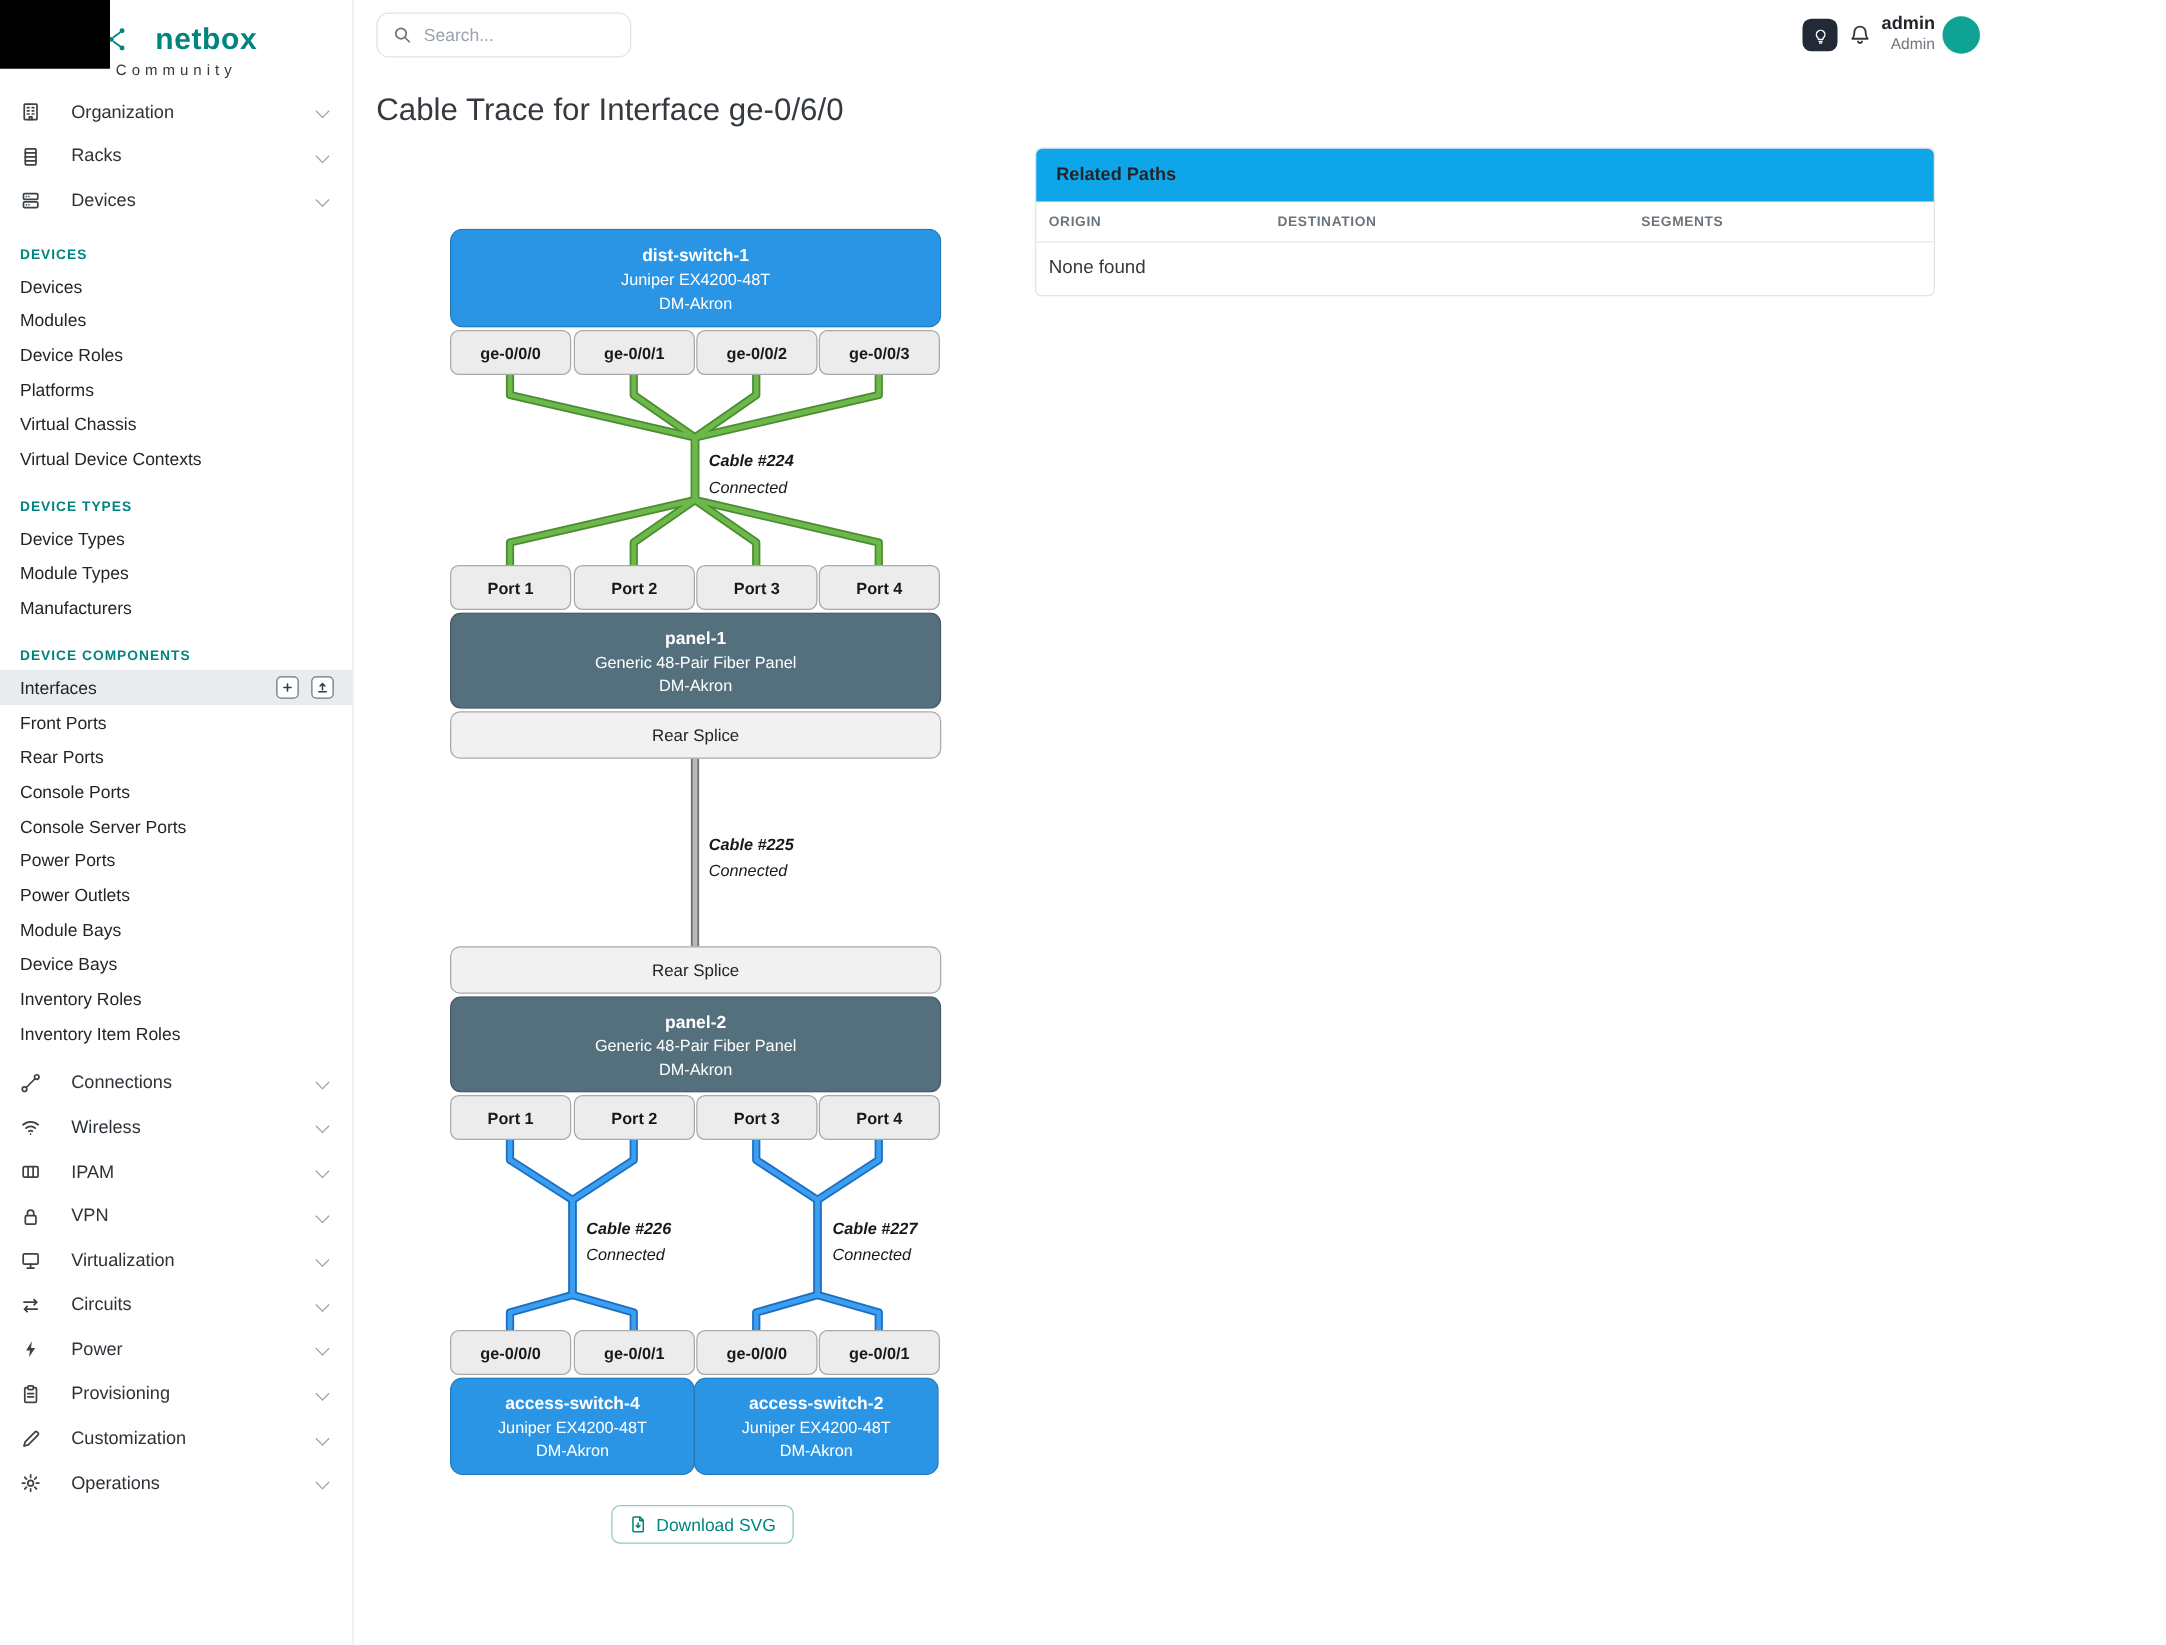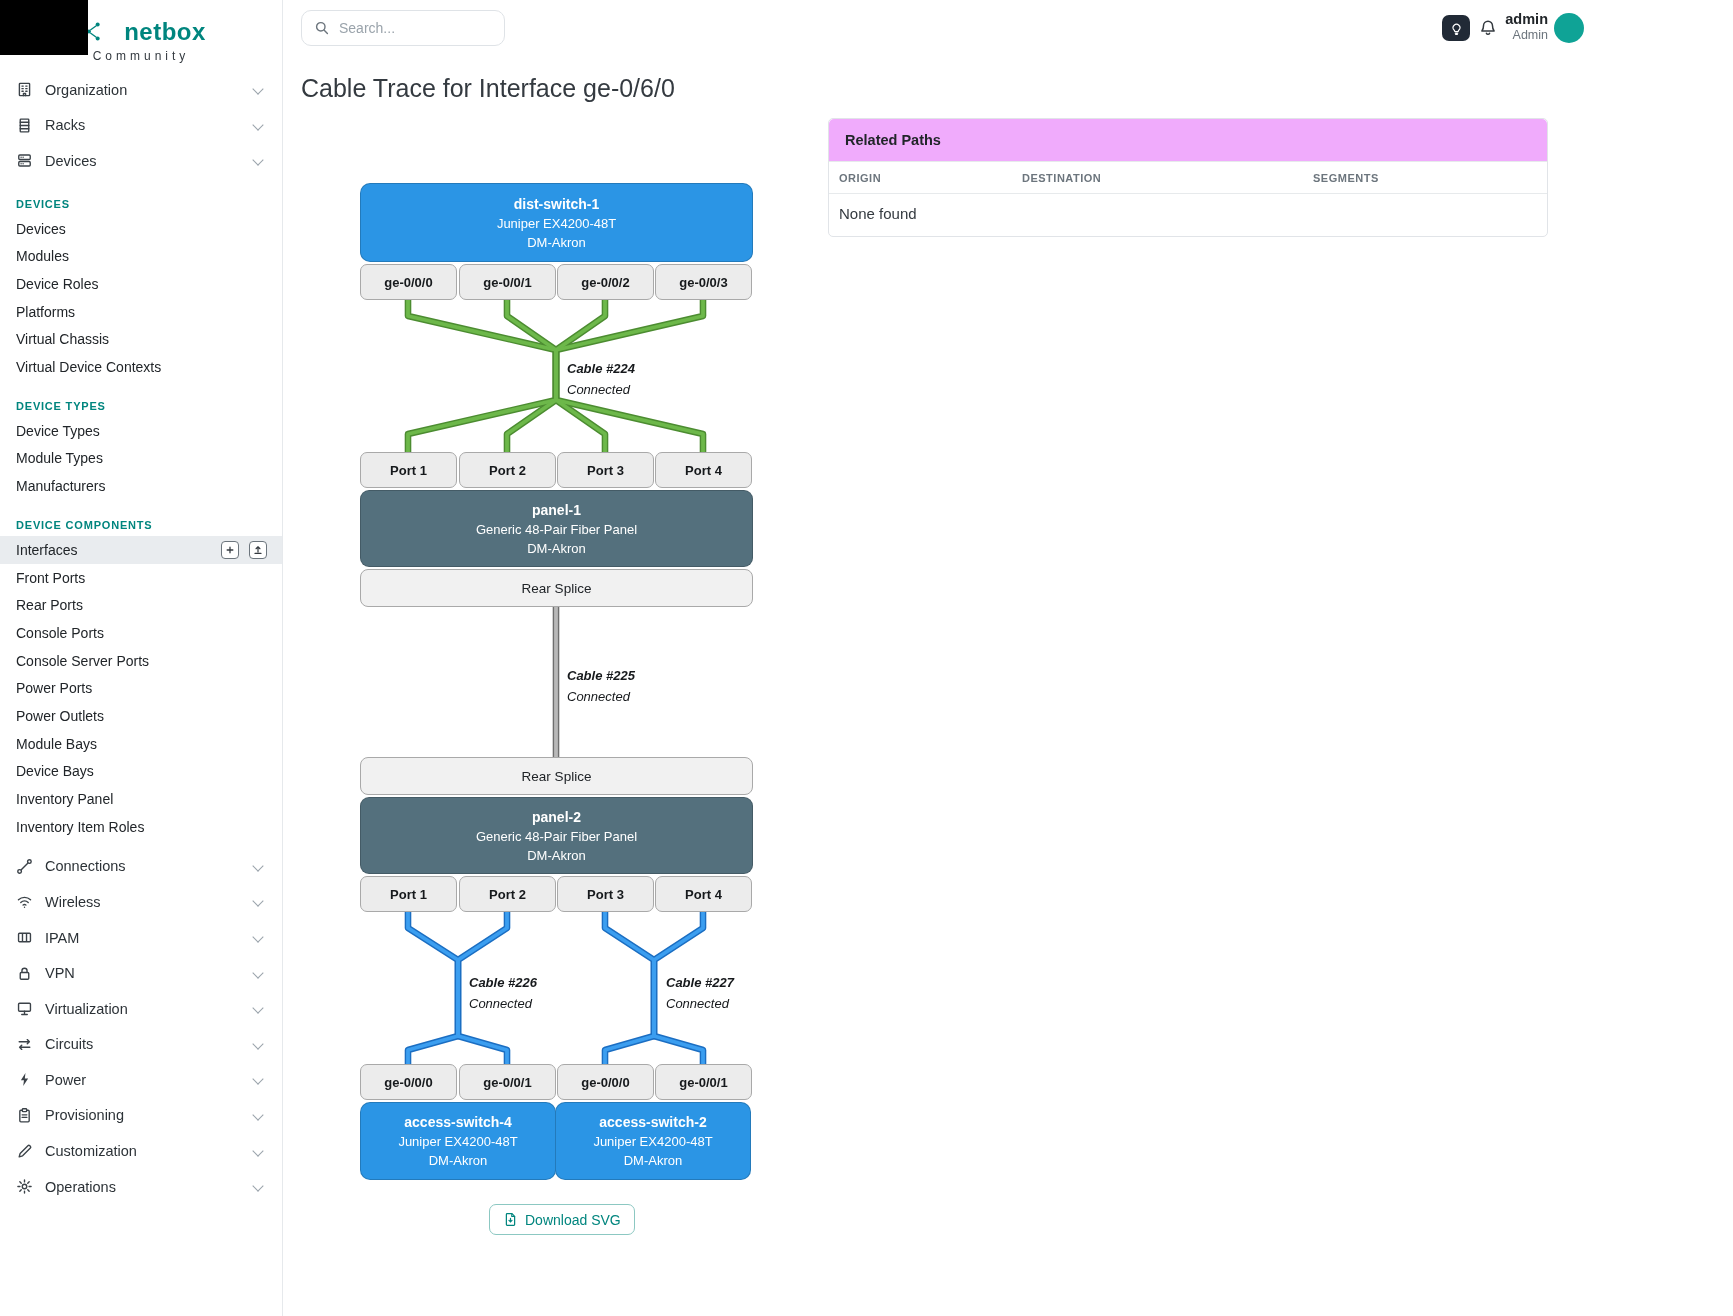--- a/index.html
+++ b/index.html
@@ -11,21 +11,21 @@
 
   
   .sidebar { position:absolute; left:0; top:0; width:283px; height:1316px;
     background:#fff; border-right:1px solid #e6e9ec; z-index:5; }
   .dark-corner { position:absolute; left:0; top:0; width:88px; height:55px; background:#000; z-index:7; }
   .brand { height:72px; display:flex; flex-direction:column; align-items:center; justify-content:center; padding-top:8px; }
   .brand-row { display:flex; align-items:center; gap:22px; }
   .brand-name { font-size:24px; font-weight:700; color:#00857e; letter-spacing:.5px; }
   .brand-sub { font-size:12px; letter-spacing:4px; color:#343a40; margin-top:3px; }
 
-  .nav-group { display:flex; align-items:center; gap:12px; height:35.6px;
+  .nav-group { display:flex; align-items:center; gap:24px; height:35.6px;
     padding:0 18px 0 16px; font-size:14.5px; color:#2c3237; cursor:pointer; }
   .gicon { width:17px; height:17px; color:#3b4248; flex:none; display:flex; }
   .gicon svg { width:100%; height:100%; }
   .chev { margin-left:auto; width:11px; height:11px; position:relative; flex:none; }
   .chev::before { content:""; position:absolute; left:1px; top:1px; width:7px; height:7px;
     border-right:1.7px solid #9aa3ab; border-bottom:1.7px solid #9aa3ab; transform:rotate(45deg); }
 
   .section-title { margin-top:14px; height:22px; line-height:22px; padding-left:16px;
     font-size:11px; font-weight:700; letter-spacing:.8px; color:#00857e; }
   .nav-item { height:27.7px; display:flex; align-items:center; padding-left:16px;
@@ -84,21 +84,21 @@
   .download-btn { position:absolute; left:489px; top:1156px; height:31px;
     display:flex; align-items:center; gap:7px; padding:0 13px; background:#fff;
     border:1px solid #8cc8c2; border-radius:7px; color:#00857e; font-size:14px;
     font-family:inherit; cursor:pointer; }
   .download-btn svg { width:15px; height:15px; }
 
   
   .card { position:absolute; left:828px; top:118px; width:720px; background:#fff;
     border:1px solid #e1e4e8; border-radius:5px; }
   .card-header { height:43px; display:flex; align-items:center; padding:0 16px;
-    font-size:14.5px; font-weight:600; color:#212529; background:#f0abfc;
+    font-size:14.5px; font-weight:600; color:#212529; background:#0ea5e9;
     border-bottom:1px solid #e7eaec; border-radius:5px 5px 0 0; }
   .cols { display:grid; grid-template-columns:183px 291px 1fr; border-bottom:1px solid #e7eaec; }
   .col-h { padding:10px 10px 9px; font-size:11px; font-weight:700; letter-spacing:.5px; color:#6c757d; }
   .empty-row { padding:11px 10px 14px; font-size:15px; color:#343a40; }
 </style>
 </head>
 <body>
 
 <div class="dark-corner"></div>
 <div class="sidebar">
@@ -182,21 +182,21 @@
     </span>
   </div>
   <div class="nav-item">Front Ports</div>
   <div class="nav-item">Rear Ports</div>
   <div class="nav-item">Console Ports</div>
   <div class="nav-item">Console Server Ports</div>
   <div class="nav-item">Power Ports</div>
   <div class="nav-item">Power Outlets</div>
   <div class="nav-item">Module Bays</div>
   <div class="nav-item">Device Bays</div>
-  <div class="nav-item">Inventory Panel</div>
+  <div class="nav-item">Inventory Roles</div>
   <div class="nav-item">Inventory Item Roles</div>
 
   <div class="bottom-groups">
     <div class="nav-group">
       <span class="gicon">
         <svg viewBox="0 0 16 16" fill="none" stroke="currentColor" stroke-width="1.3">
             <circle cx="3.4" cy="12.6" r="1.7"></circle>
             <circle cx="12.6" cy="3.4" r="1.7"></circle>
             <path d="M4.7 11.3 11.3 4.7"></path>
           </svg>

